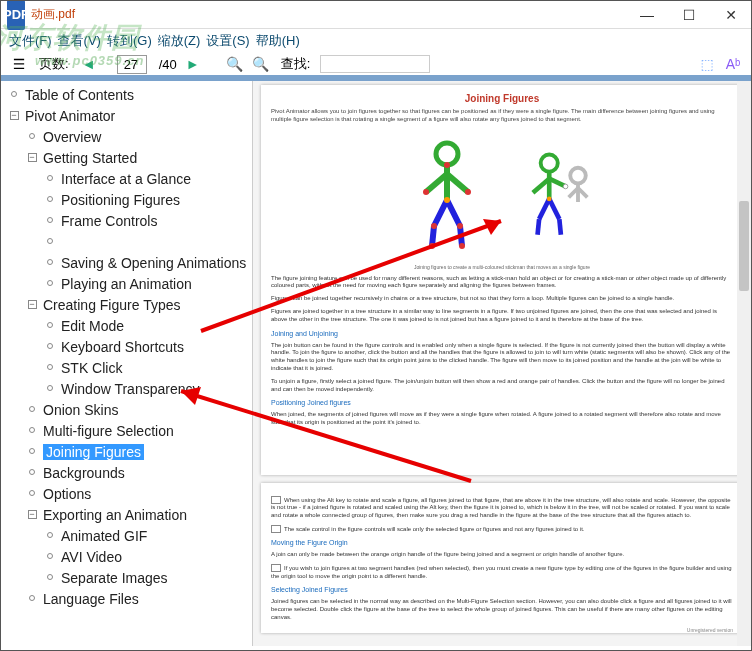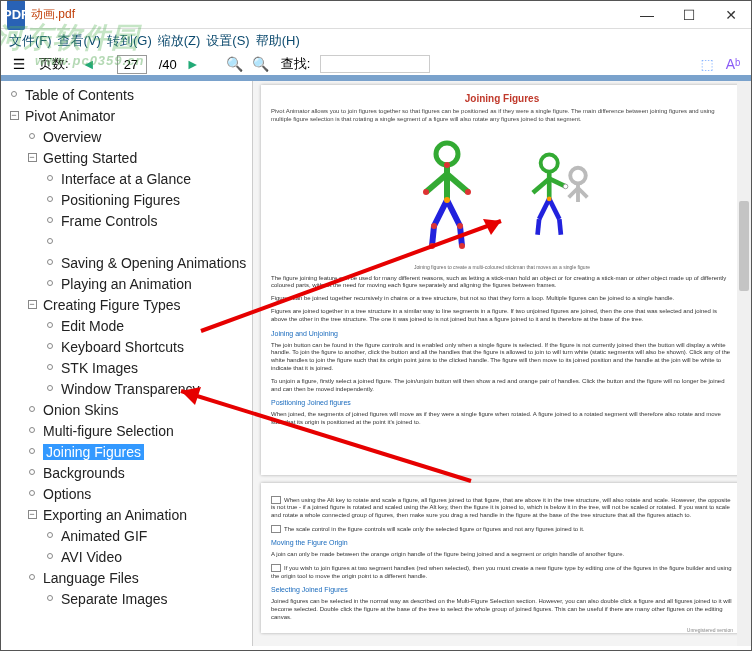--- a/index.html
+++ b/index.html
@@ -172,21 +172,21 @@
       <div class="tree-item lvl2">
         <span class="tree-icon">
           <span class="dot"></span>
         </span>
         <span>Keyboard Shortcuts</span>
       </div>
       <div class="tree-item lvl2">
         <span class="tree-icon">
           <span class="dot"></span>
         </span>
-        <span>STK Images</span>
+        <span>STK Click</span>
       </div>
       <div class="tree-item lvl2">
         <span class="tree-icon">
           <span class="dot"></span>
         </span>
         <span>Window Transparency</span>
       </div>
       <div class="tree-item lvl1">
         <span class="tree-icon">
           <span class="dot"></span>
@@ -228,31 +228,31 @@
           <span class="dot"></span>
         </span>
         <span>Animated GIF</span>
       </div>
       <div class="tree-item lvl2">
         <span class="tree-icon">
           <span class="dot"></span>
         </span>
         <span>AVI Video</span>
       </div>
+      <div class="tree-item lvl2">
+        <span class="tree-icon">
+          <span class="dot"></span>
+        </span>
+        <span>Separate Images</span>
+      </div>
       <div class="tree-item lvl1">
         <span class="tree-icon">
           <span class="dot"></span>
         </span>
         <span>Language Files</span>
-      </div>
-      <div class="tree-item lvl2">
-        <span class="tree-icon">
-          <span class="dot"></span>
-        </span>
-        <span>Separate Images</span>
       </div>
     </div>
 
   <div class="viewer">
     <div class="page page1">
       <div class="page-title">Joining Figures</div>
       <div class="intro-text">Pivot Animator allows you to join figures together so that figures can be positioned as if they were a single figure. The main difference between joining figures and using multiple figure selection is that rotating a single segment of a figure will also rotate any figures joined to that segment.</div>
 
       <div class="figure-area">
         <svg class="stickman" viewBox="0 0 70 110">

